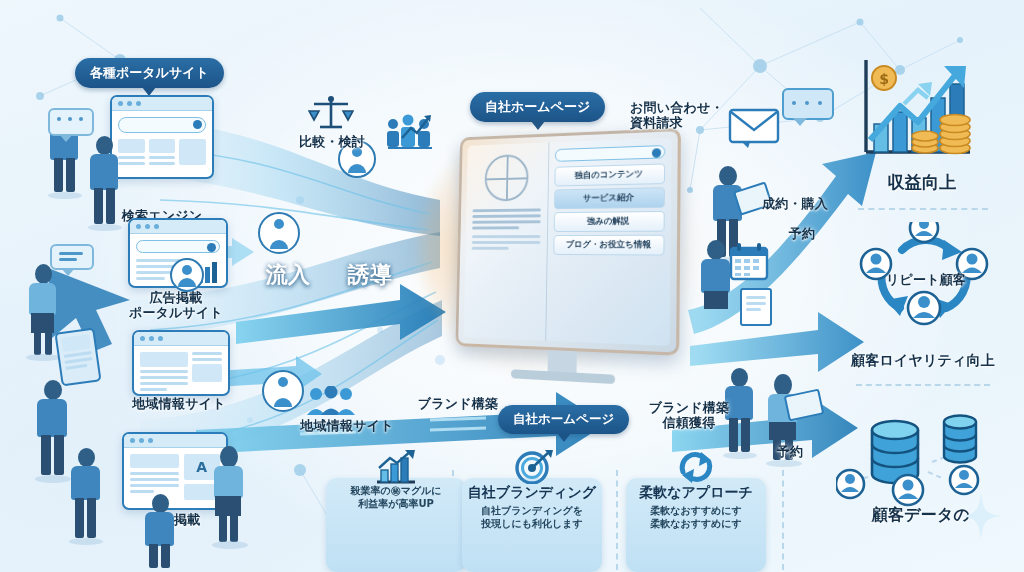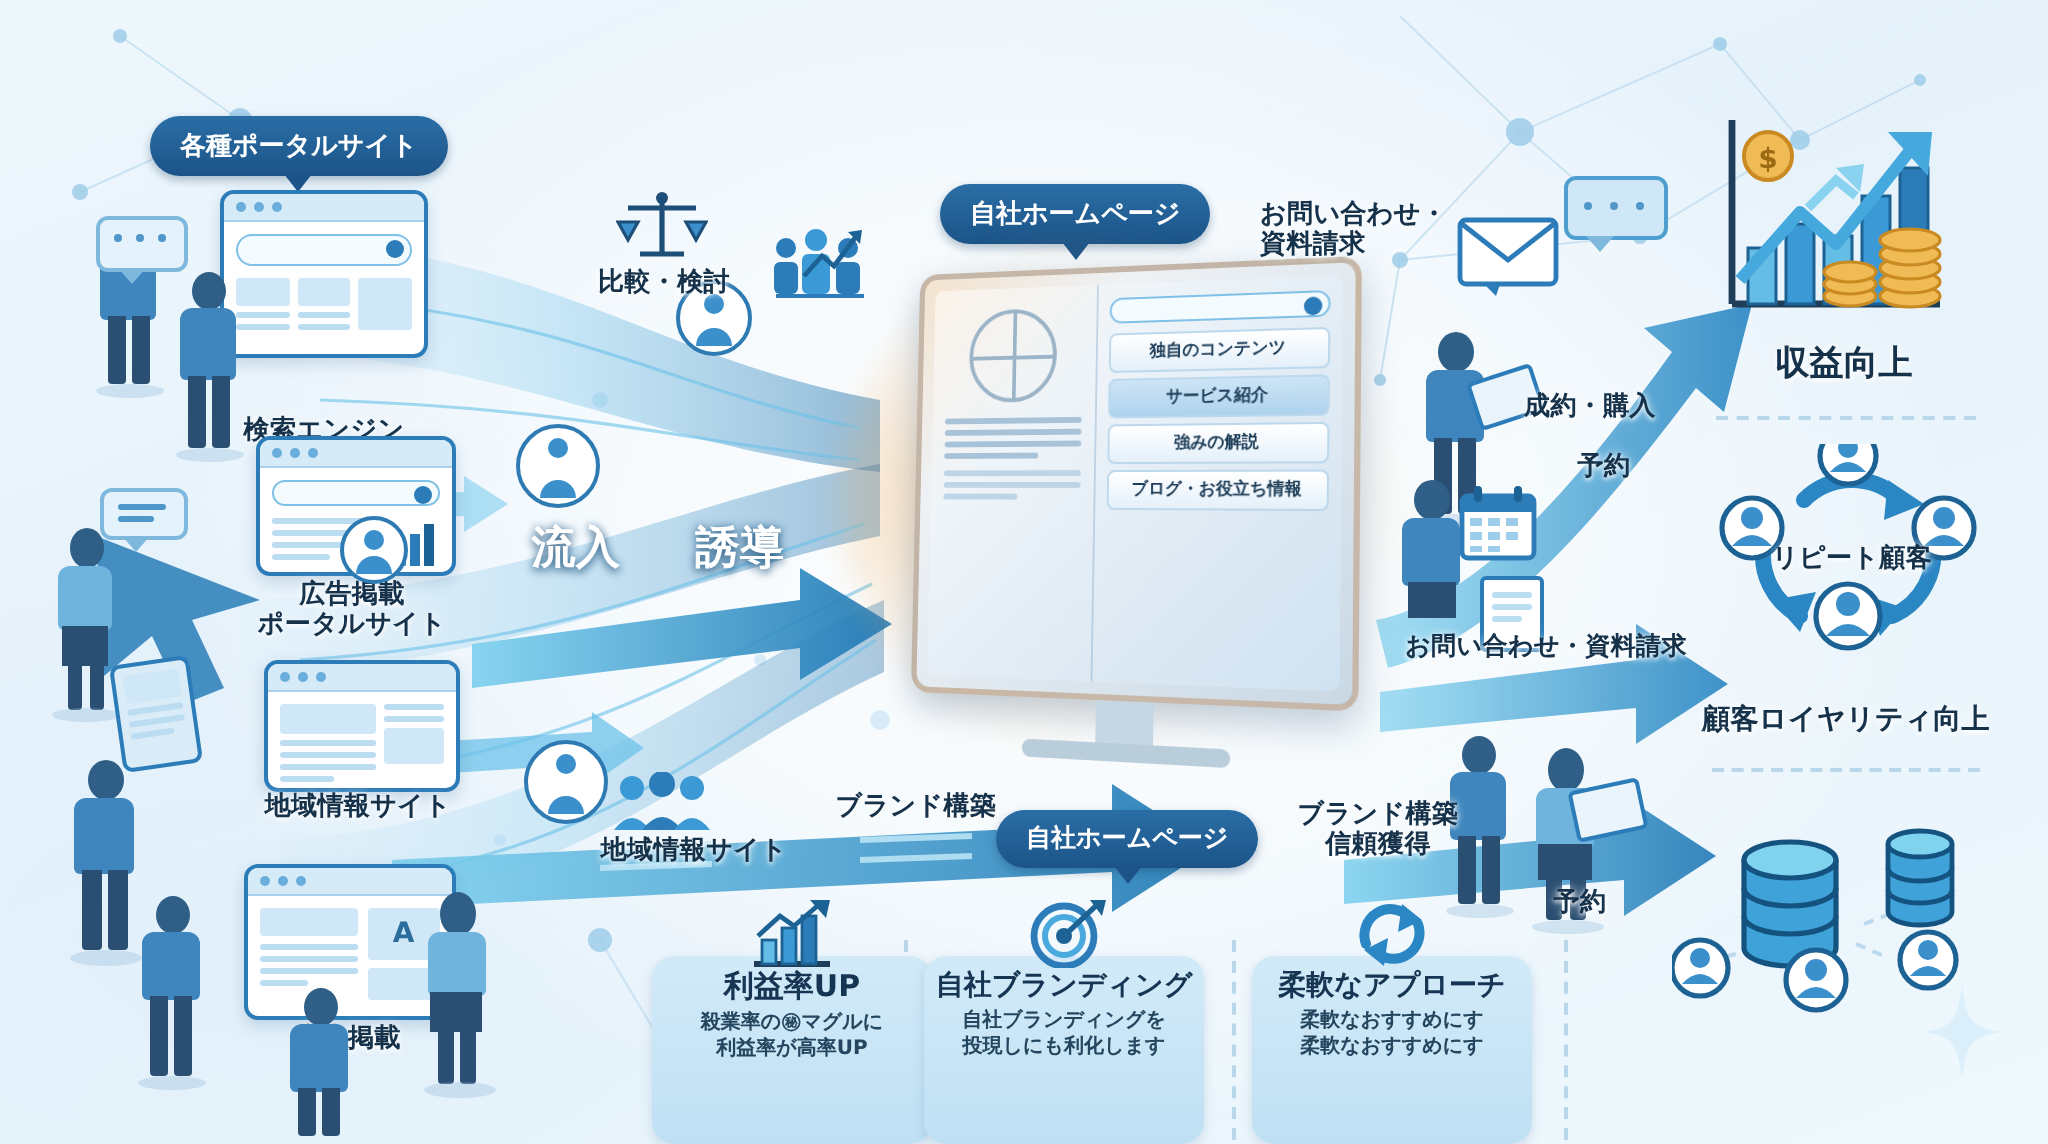--- a/index.html
+++ b/index.html
@@ -485,21 +485,20 @@
     <div class="p-head" style="left:7px;top:0;width:18px;height:20px;"></div>
     <div class="p-body" style="left:1px;top:19px;width:29px;height:34px;"></div>
     <div class="p-leg" style="left:4px;top:51px;width:24px;height:18px;border-radius:0;"></div>
   </div>
   <div style="position:absolute;left:740px;top:288px;width:28px;height:34px;background:#fff;border:2px solid #2b7cb8;border-radius:3px;">
     <div class="ln" style="margin:6px 4px 3px;"></div>
     <div class="ln" style="margin:0 4px 3px;"></div>
     <div class="ln" style="margin:0 4px;width:55%;"></div>
   </div>
 
-  <div class="lbl" style="left:688px;top:316px;width:170px;font-size:12.5px;">お問い合わせ・資料請求</div>
 
   <div class="person" style="left:724px;top:368px;">
     <div class="p-head" style="left:7px;top:0;width:17px;height:19px;"></div>
     <div class="p-body" style="left:1px;top:18px;width:28px;height:34px;"></div>
     <div class="p-leg" style="left:5px;top:50px;width:9px;height:34px;"></div>
     <div class="p-leg" style="left:17px;top:50px;width:9px;height:34px;"></div>
     <div class="shadow" style="left:-1px;top:84px;width:34px;height:7px;"></div>
   </div>
   <div class="person" style="left:766px;top:374px;">
     <div class="p-head" style="left:8px;top:0;width:18px;height:22px;"></div>
@@ -608,39 +607,39 @@
       <circle cx="128" cy="75" r="5" fill="#3b8fcb"></circle>
         <path d="M119 88 q9-10 18 0 Z" fill="#3b8fcb"></path>
     </g>
     <g>
       <circle cx="72" cy="90" r="15" fill="#fff" stroke="#1d6294" stroke-width="2.6"></circle>
       <circle cx="72" cy="85" r="5.5" fill="#3b8fcb"></circle>
         <path d="M62 99 q10-11 20 0 Z" fill="#3b8fcb"></path>
     </g>
   </svg>
   <div class="lbl" style="left:848px;top:506px;width:146px;font-size:16px;">
+    <div>顧客データの</div>
   </div>
   <svg style="position:absolute;left:960px;top:492px;" width="42" height="48" viewBox="0 0 42 48">
     <path d="M21 0 C23 18, 26 22, 41 24 C26 26, 23 30, 21 48 C19 30, 16 26, 1 24 C16 22, 19 18, 21 0 Z" fill="#dcf0fb"></path>
   </svg>
 
   <div class="dashed-v" style="left:452px;"></div>
   <div class="dashed-v" style="left:616px;"></div>
   <div class="dashed-v" style="left:782px;"></div>
 
   <div class="card" style="left:326px;">
     <svg class="card-ico" viewBox="0 0 42 34">
       <line x1="2" y1="32" x2="40" y2="32" stroke="#1d3d58" stroke-width="3"></line>
       <rect x="6" y="20" width="7" height="12" fill="#63bde4" stroke="#1d6294" stroke-width="1.4"></rect>
       <rect x="16" y="14" width="7" height="18" fill="#3b9ad6" stroke="#1d6294" stroke-width="1.4"></rect>
       <rect x="26" y="8" width="7" height="24" fill="#2b7cb8" stroke="#1d6294" stroke-width="1.4"></rect>
       <path d="M4 18 L15 8 L22 13 L36 1" stroke="#1d6294" stroke-width="2.4" fill="none"></path>
       <path d="M30 0 L40 0 L38 9 Z" fill="#1d6294"></path>
     </svg>
-    <div class="ct">利益率UP</div>
     <div class="cs">殺業率の㊙マグルに</div>
     <div class="cs">利益率が高率UP</div>
   </div>
 
   <div class="card" style="left:462px;">
     <svg class="card-ico" viewBox="0 0 42 34">
       <circle cx="21" cy="18" r="15" fill="none" stroke="#2b7cb8" stroke-width="3.4"></circle>
       <circle cx="21" cy="18" r="9.5" fill="none" stroke="#4aa9dd" stroke-width="3"></circle>
       <circle cx="21" cy="18" r="4" fill="#1d6294"></circle>
       <path d="M21 18 L40 0" stroke="#1d6294" stroke-width="2.6"></path>

